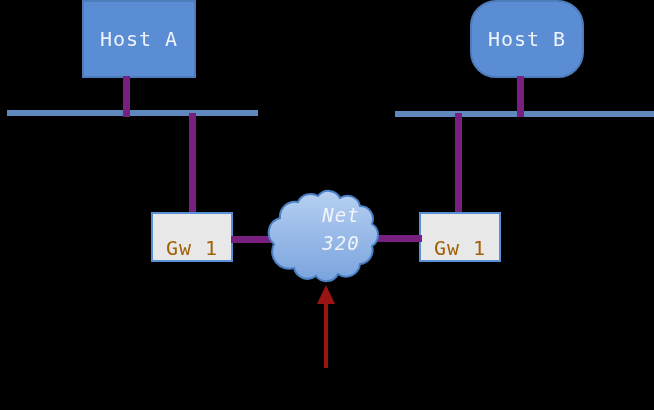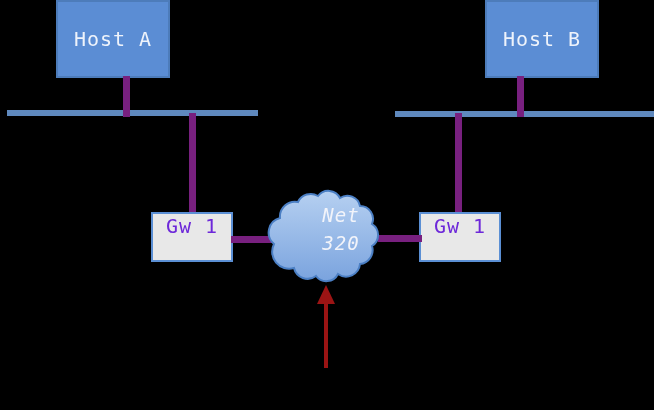--- a/index.html
+++ b/index.html
@@ -10,45 +10,45 @@
   .abs{position:absolute;}
   .host-box{
     width:110px;height:74px;background:#5b8dd4;border:2px solid #4d7cba;
     display:flex;align-items:center;justify-content:center;
     color:#eef3fb;font-size:20px;letter-spacing:1px;
   }
   .bus{background:#5f89be;height:6px;}
   .plink{background:#78207f;}
   .gw-box{
     width:78px;height:46px;background:#e8e8e8;border:2px solid #5b8fd4;
-    display:flex;align-items:flex-start;justify-content:center;
-    color:#6d28d9;font-size:20px;letter-spacing:1px;
+    display:flex;align-items:flex-end;justify-content:center;
+    color:#a16207;font-size:20px;letter-spacing:1px;
   }
   .cloud-wrap{left:264px;top:186px;width:122px;height:104px;}
   .cloud-text{
     left:280px;top:201px;width:122px;text-align:center;
     color:#f2f4fa;font-size:19px;line-height:28px;letter-spacing:1px;font-style:italic;
   }
   .arrow-shaft{left:324px;top:300px;width:4px;height:68px;background:#9b1414;}
   .arrow-head{
     left:317px;top:285px;width:0;height:0;
     border-left:9px solid transparent;border-right:9px solid transparent;
     border-bottom:19px solid #9b1414;
   }
 </style>
 </head>
 <body>
 
 <div id="canvas">
 
-  <div class="abs host-box" style="left:56px;top:0px;">
+  <div class="abs host-box" style="left:82px;top:0px;">
     <span>Host A</span>
   </div>
 
-  <div class="abs host-box" style="left:485px;top:0px;">
+  <div class="abs host-box" style="left:470px;top:0px;border-radius:26px;">
     <span>Host B</span>
   </div>
 
   <div class="abs bus" style="left:7px;top:110px;width:251px;"></div>
   <div class="abs bus" style="left:395px;top:111px;width:259px;"></div>
 
   <div class="abs plink" style="left:123px;top:76px;width:7px;height:41px;"></div>
   <div class="abs plink" style="left:517px;top:76px;width:7px;height:41px;"></div>
   <div class="abs plink" style="left:189px;top:113px;width:7px;height:103px;"></div>
   <div class="abs plink" style="left:455px;top:113px;width:7px;height:103px;"></div>

